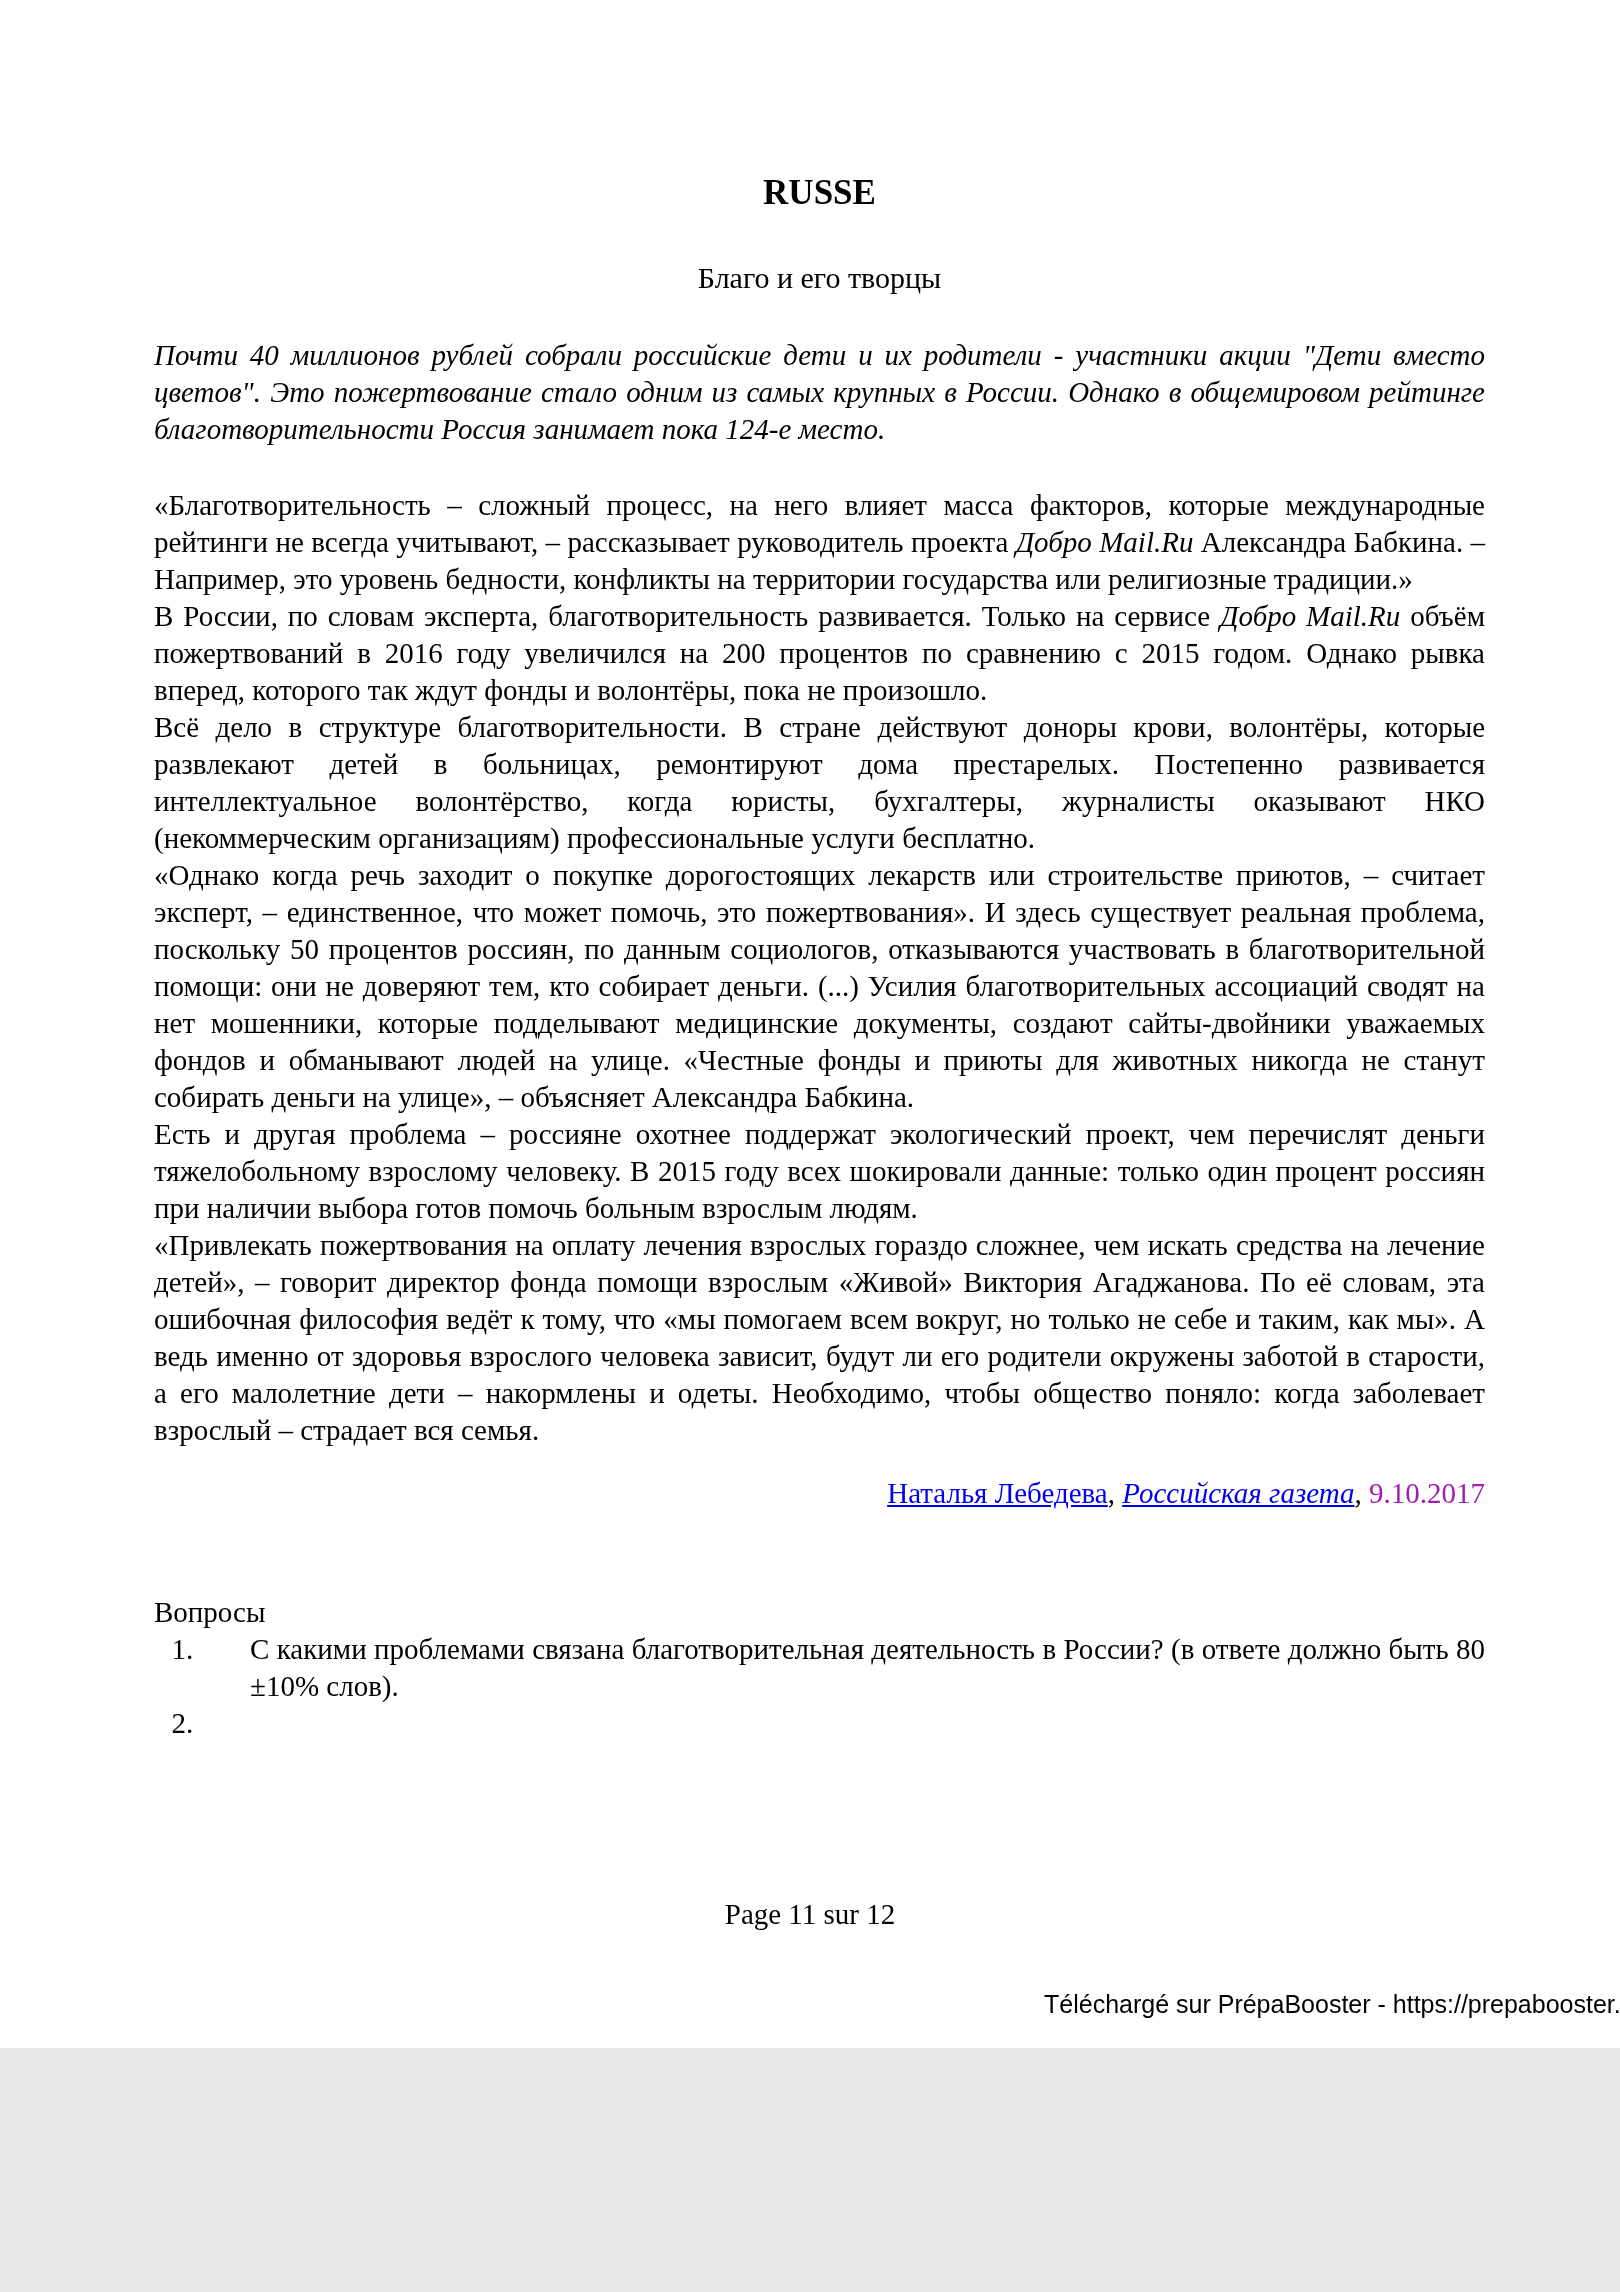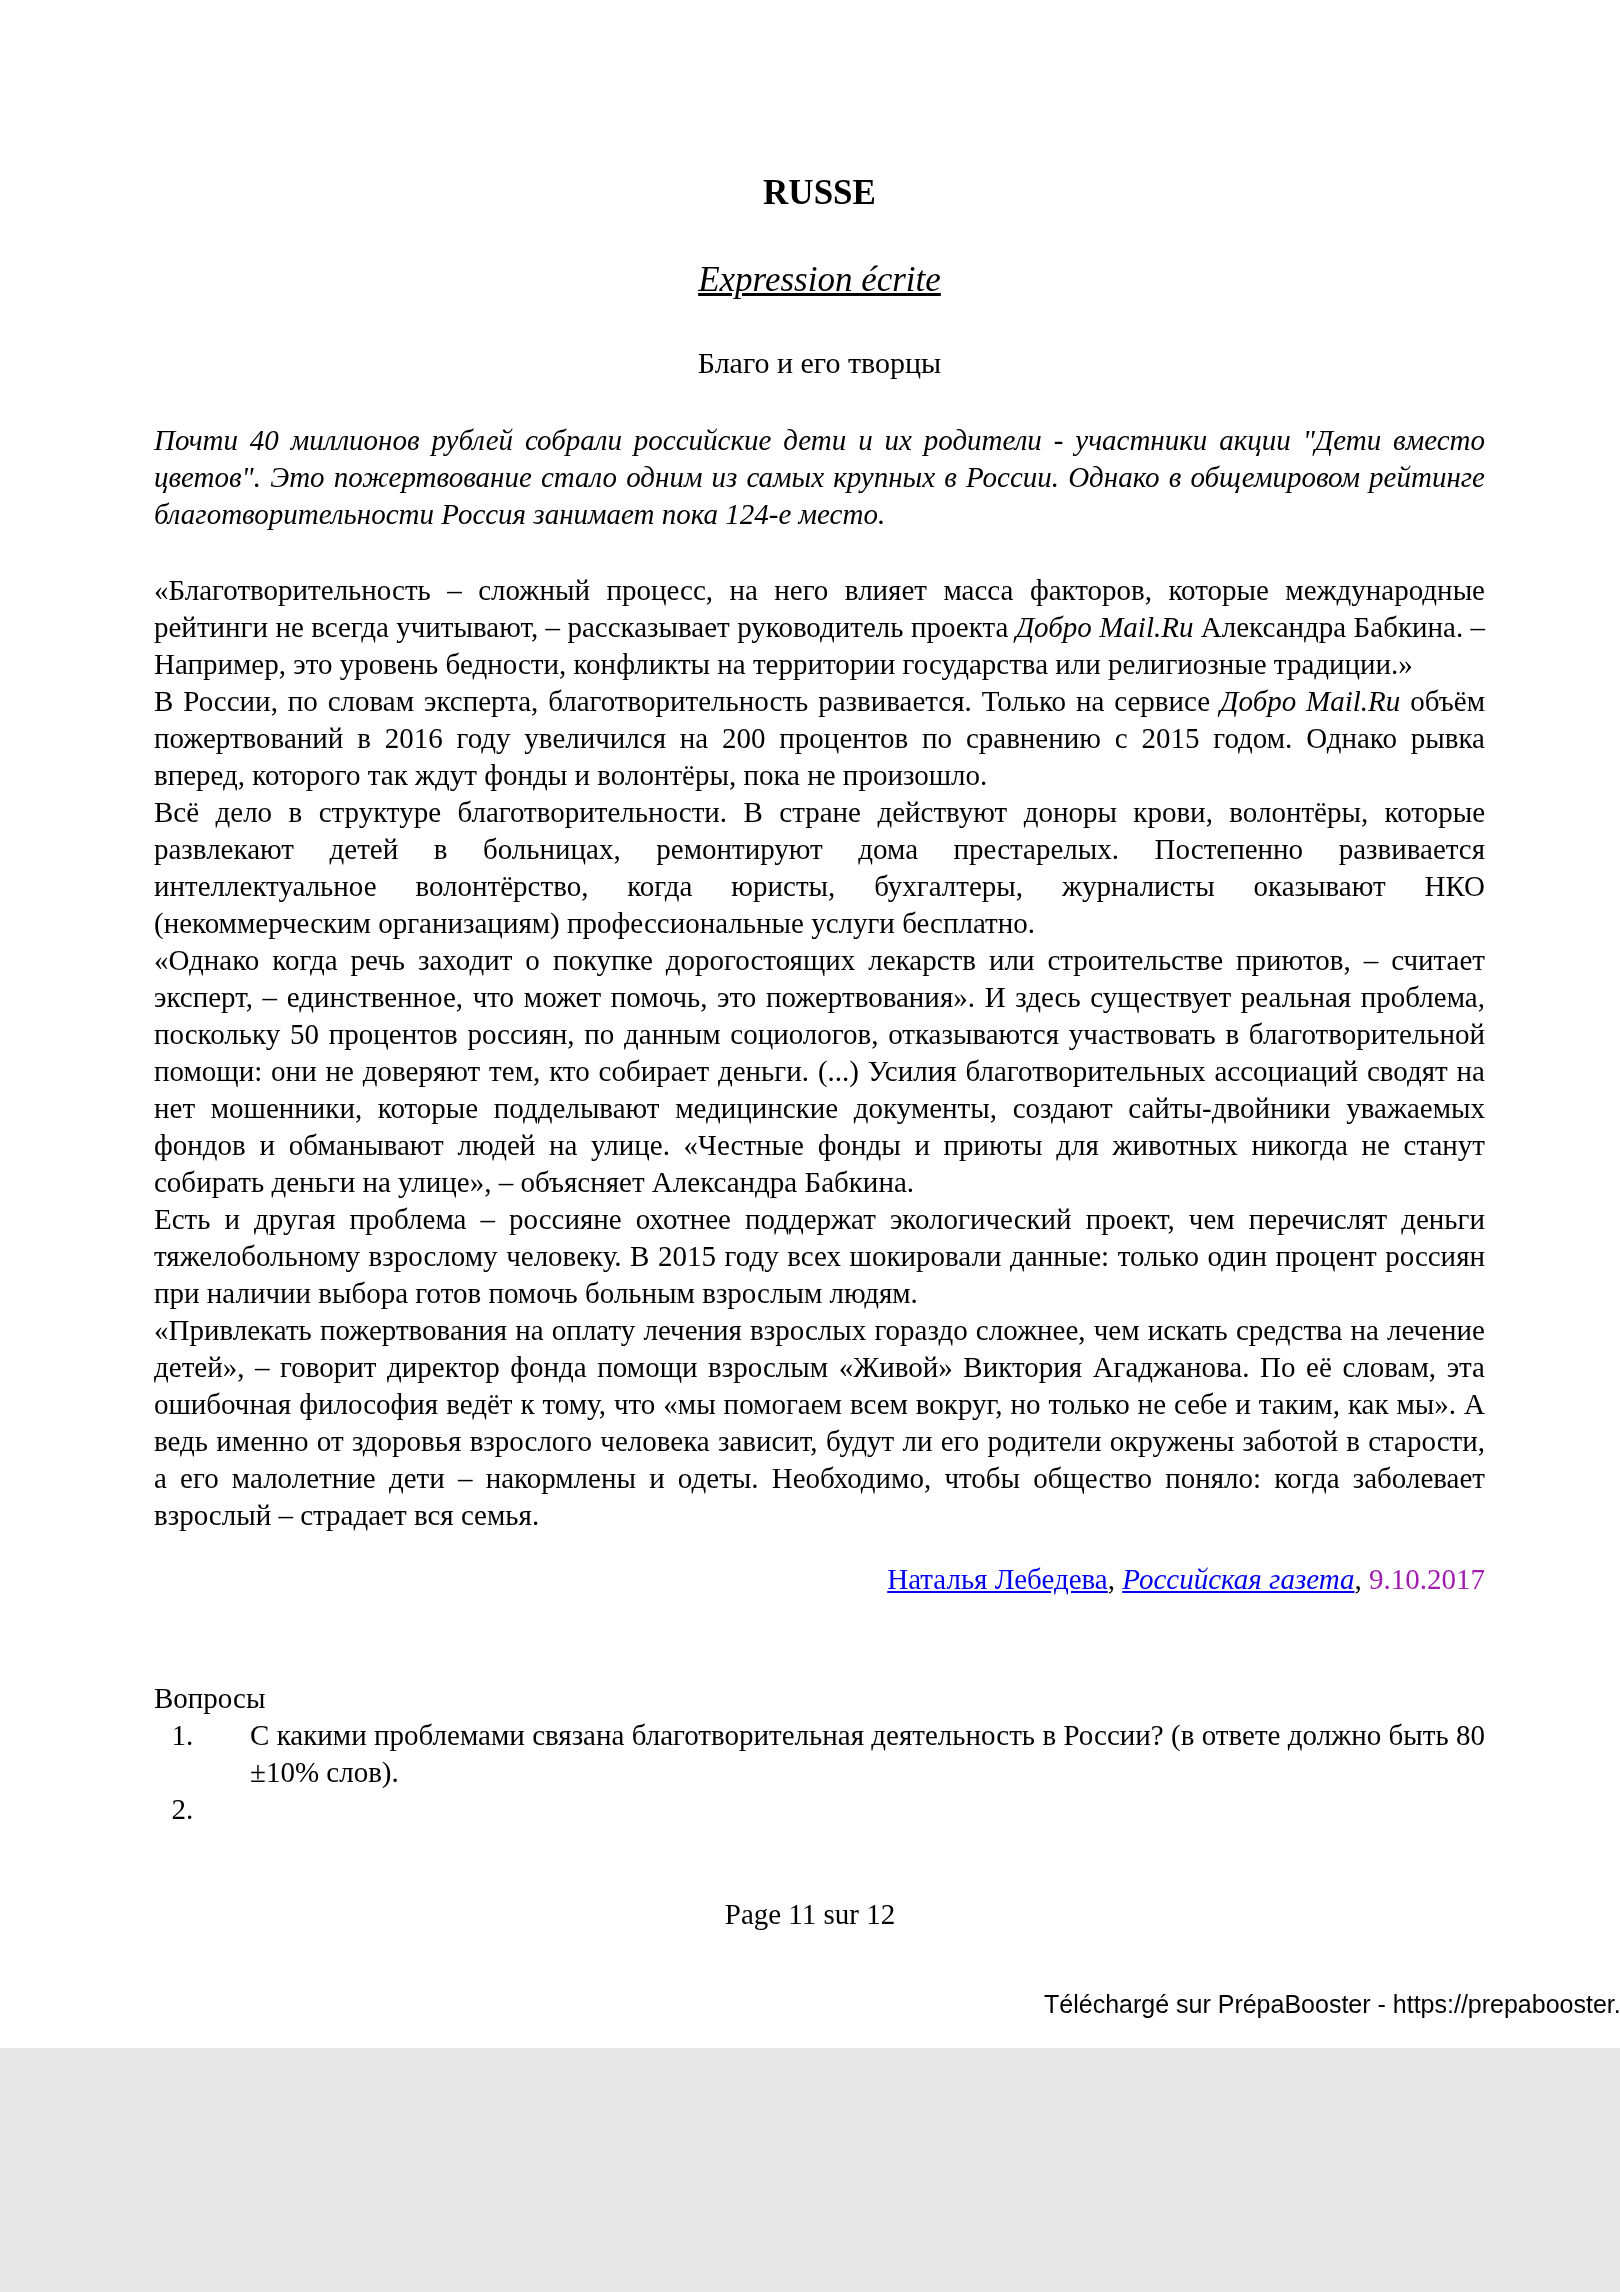--- a/index.html
+++ b/index.html
@@ -103,21 +103,20 @@
   }
 </style>
 </head>
 <body>
 
 <div class="page">
   <div class="content">
 
     <h1 class="doc-title">RUSSE</h1>
 
-    <h2 class="doc-subtitle">Expression écrite</h2>
 
     <h3 class="article-title">Благо и его творцы</h3>
 
     <div class="body-text">
       <p class="intro">Почти 40 миллионов рублей собрали российские дети и их родители - участники акции "Дети вместо цветов". Это пожертвование стало одним из самых крупных в России. Однако в общемировом рейтинге благотворительности Россия занимает пока 124-е место.</p>
 
       <p class="para"><span>«Благотворительность – сложный процесс, на него влияет масса факторов, которые международные рейтинги не всегда учитывают, – рассказывает руководитель проекта </span><span class="it">Добро Mail.Ru</span><span> Александра Бабкина. – Например, это уровень бедности, конфликты на территории государства или религиозные традиции.»</span></p>
       <p class="para"><span>В России, по словам эксперта, благотворительность развивается. Только на сервисе </span><span class="it">Добро Mail.Ru</span><span> объём пожертвований в 2016 году увеличился на 200 процентов по сравнению с 2015 годом. Однако рывка вперед, которого так ждут фонды и волонтёры, пока не произошло.</span></p>
       <p class="para"><span>Всё дело в структуре благотворительности. В стране действуют доноры крови, волонтёры, которые развлекают детей в больницах, ремонтируют дома престарелых. Постепенно развивается интеллектуальное волонтёрство, когда юристы, бухгалтеры, журналисты оказывают НКО (некоммерческим организациям) профессиональные услуги бесплатно.</span></p>
       <p class="para"><span>«Однако когда речь заходит о покупке дорогостоящих лекарств или строительстве приютов, – считает эксперт, – единственное, что может помочь, это пожертвования». И здесь существует реальная проблема, поскольку 50 процентов россиян, по данным социологов, отказываются участвовать в благотворительной помощи: они не доверяют тем, кто собирает деньги. (...) Усилия благотворительных ассоциаций сводят на нет мошенники, которые подделывают медицинские документы, создают сайты-двойники уважаемых фондов и обманывают людей на улице. «Честные фонды и приюты для животных никогда не станут собирать деньги на улице», – объясняет Александра Бабкина.</span></p>

